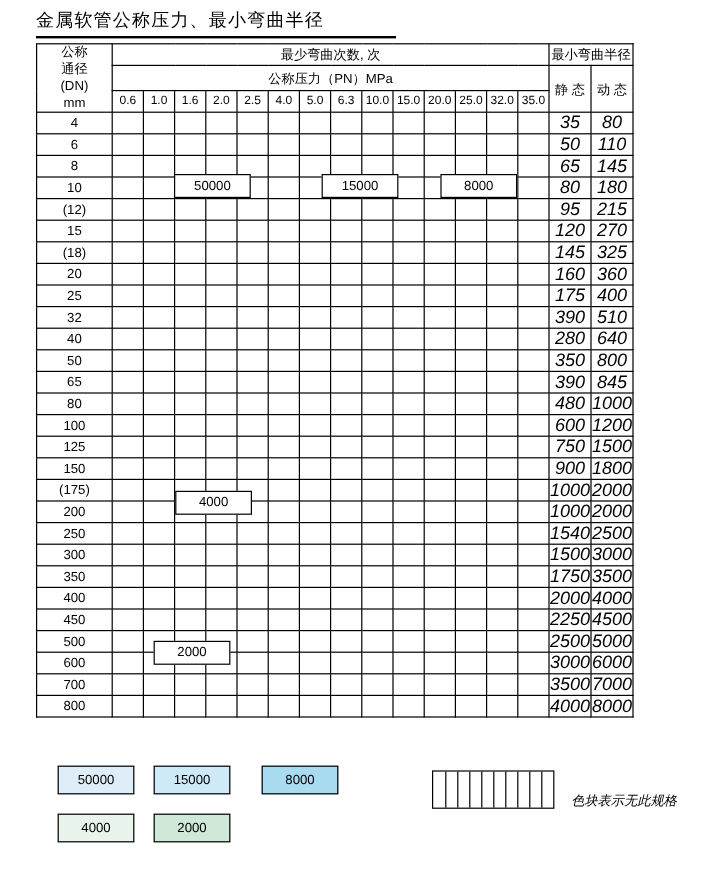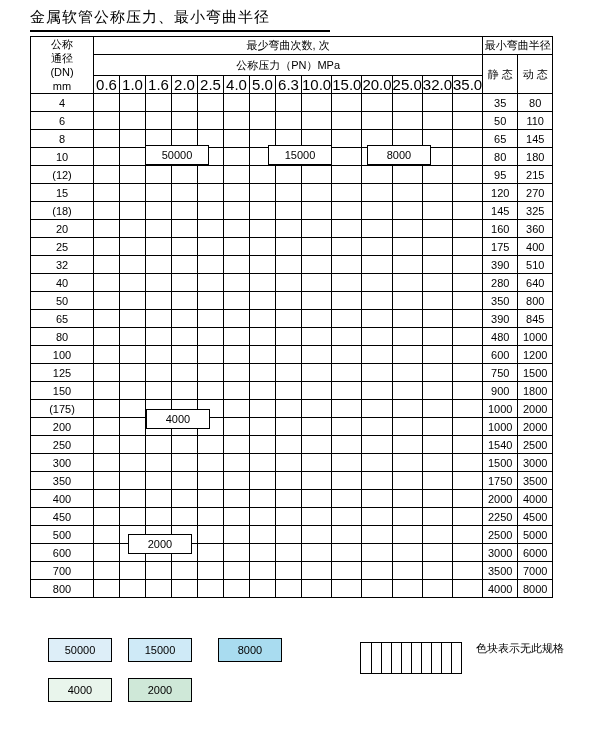--- a/index.html
+++ b/index.html
@@ -36,23 +36,23 @@
     height:17px;
     background:#fff;
   }
   .hdr{background:#ddeef8;margin-top:40px;}
   .dncol{width:62px;}
   .pcol{width:25px;}
   .rcol{width:34px;}
   .dnhdr{font-size:11px;line-height:14px;}
   .span-head{font-size:11px;height:20px;}
   .pn-head{font-size:11px;height:18px;}
-  .pn-num{font-size:15px;height:16px;}
+  .pn-num{font-size:10px;height:16px;}
   .dnlab{font-size:11px;background:#ddeef8;}
-  .rv{font-size:11px;}
+  .rv{font-size:15px;font-style:italic;}
   
   .c-blue{background:#63bfe8;}
   .c-green{background:#7cc49a;}
   .c-pgreen{background:#dff0e4;}
   .c-none{background:#fff;}
   
   .callout{
     position:absolute;
     border:1px solid #000;
     background:#fff;
@@ -671,14 +671,14 @@
     <span class="v" style="left:10px"></span>
       <span class="v" style="left:20px"></span>
     <span class="v" style="left:30px"></span>
       <span class="v" style="left:40px"></span>
     <span class="v" style="left:50px"></span>
       <span class="v" style="left:60px"></span>
     <span class="v" style="left:70px"></span>
       <span class="v" style="left:80px"></span>
     <span class="v" style="left:90px"></span>
   </div>
-  <div class="lg-text" id="lg-note-none" style="left:446px;top:1px;">色块表示无此规格</div>
+  <div class="lg-text" id="lg-note-none" style="left:446px;top:21px;font-style:italic;">色块表示无此规格</div>
 </div>
 
 </body></html>

